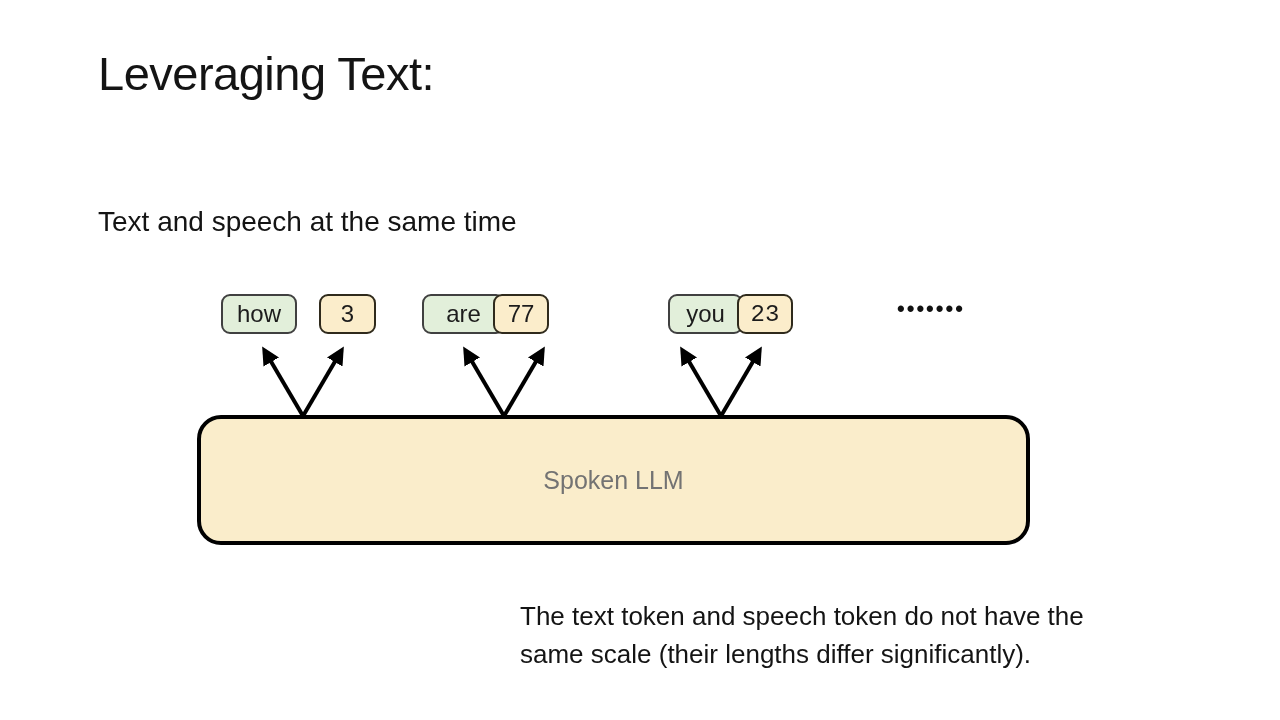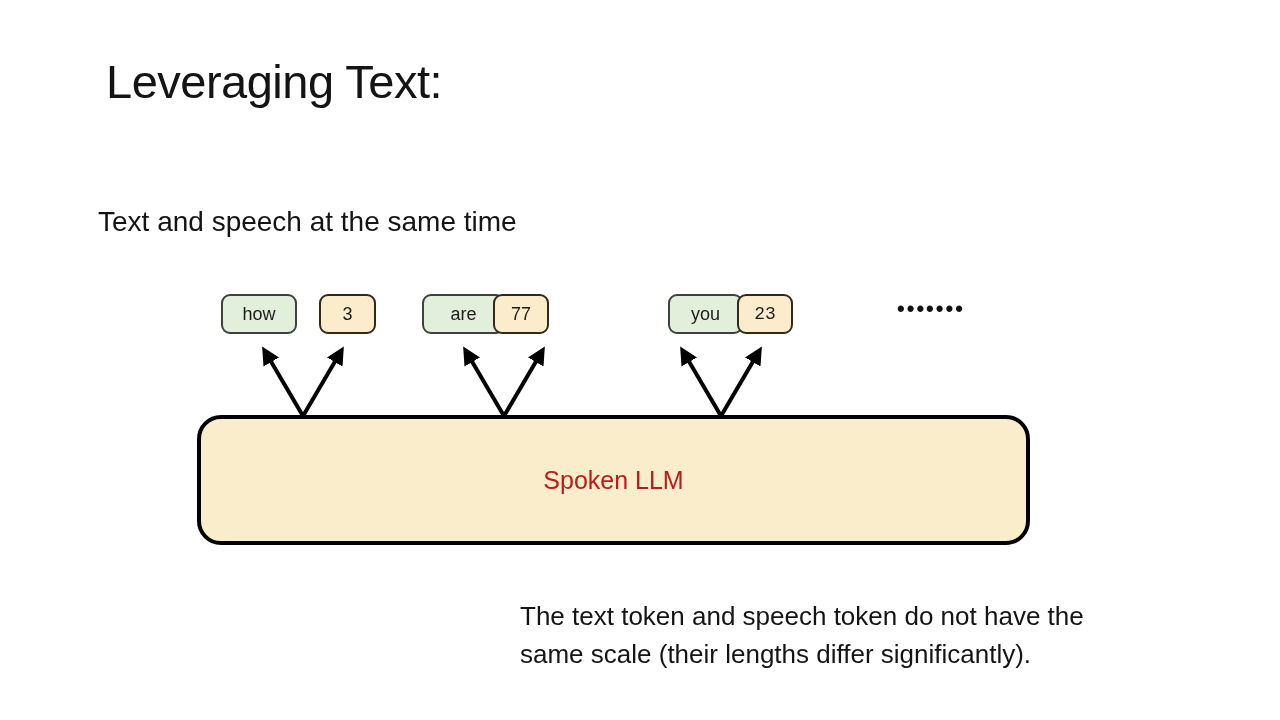--- a/index.html
+++ b/index.html
@@ -13,21 +13,21 @@
     position: relative;
     width: 1280px;
     height: 720px;
     background: #ffffff;
     overflow: hidden;
   }
   .slide-title {
     position: absolute;
     left: 98px;
     top: 42px;
-    margin: 8px;
+    margin: 0;
     font-size: 47px;
     font-weight: 300;
     letter-spacing: -0.5px;
     line-height: 63px;
     color: #141414;
   }
   .subtitle {
     position: absolute;
     left: 98px;
     top: 206px;
@@ -37,21 +37,21 @@
   }
   .token {
     position: absolute;
     top: 294px;
     height: 40px;
     box-sizing: border-box;
     border-radius: 9px;
     display: flex;
     align-items: center;
     justify-content: center;
-    font-size: 18px;
+    font-size: 24px;
     color: #1c1c1c;
   }
   .token.text-token {
     background: #e2efda;
     border: 2px solid #404040;
   }
   .token.speech-token {
     background: #fbedcb;
     border: 2px solid #2f2a1c;
   }
@@ -81,21 +81,21 @@
     box-sizing: border-box;
     background: #faedcb;
     border: 4px solid #000000;
     border-radius: 24px;
     display: flex;
     align-items: center;
     justify-content: center;
   }
   .model-label {
     font-size: 25px;
-    color: #b91c1c;
+    color: #737373;
   }
   .caption {
     position: absolute;
     left: 512px;
     top: 597px;
     font-size: 26px;
     line-height: 38px;
     color: #141414;
     margin-left: 8px;
   }

